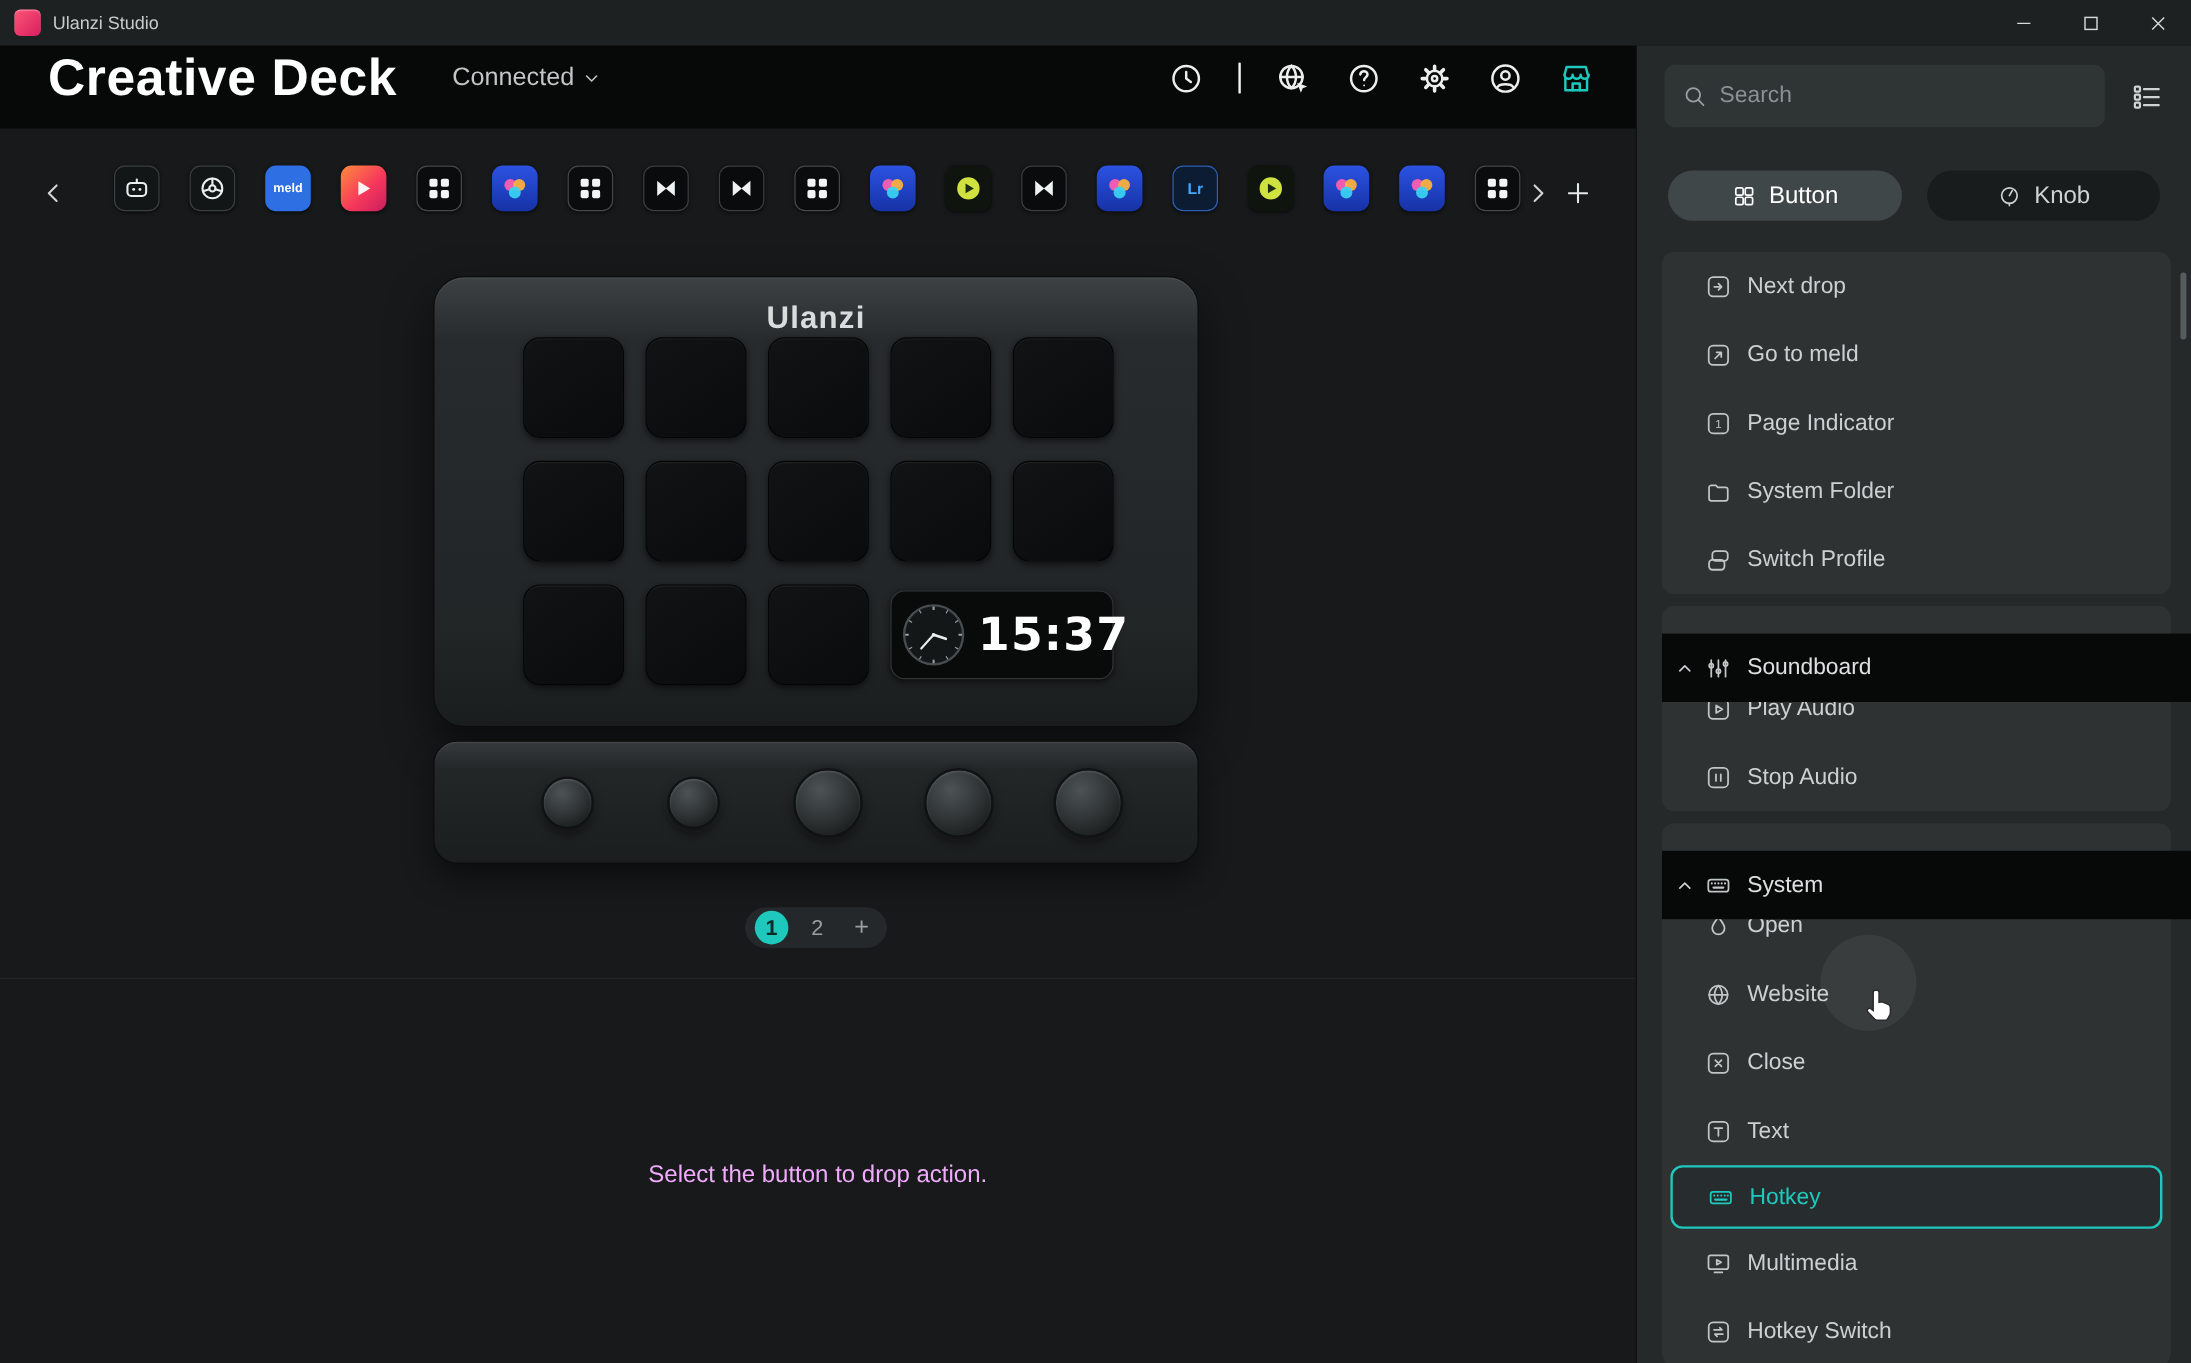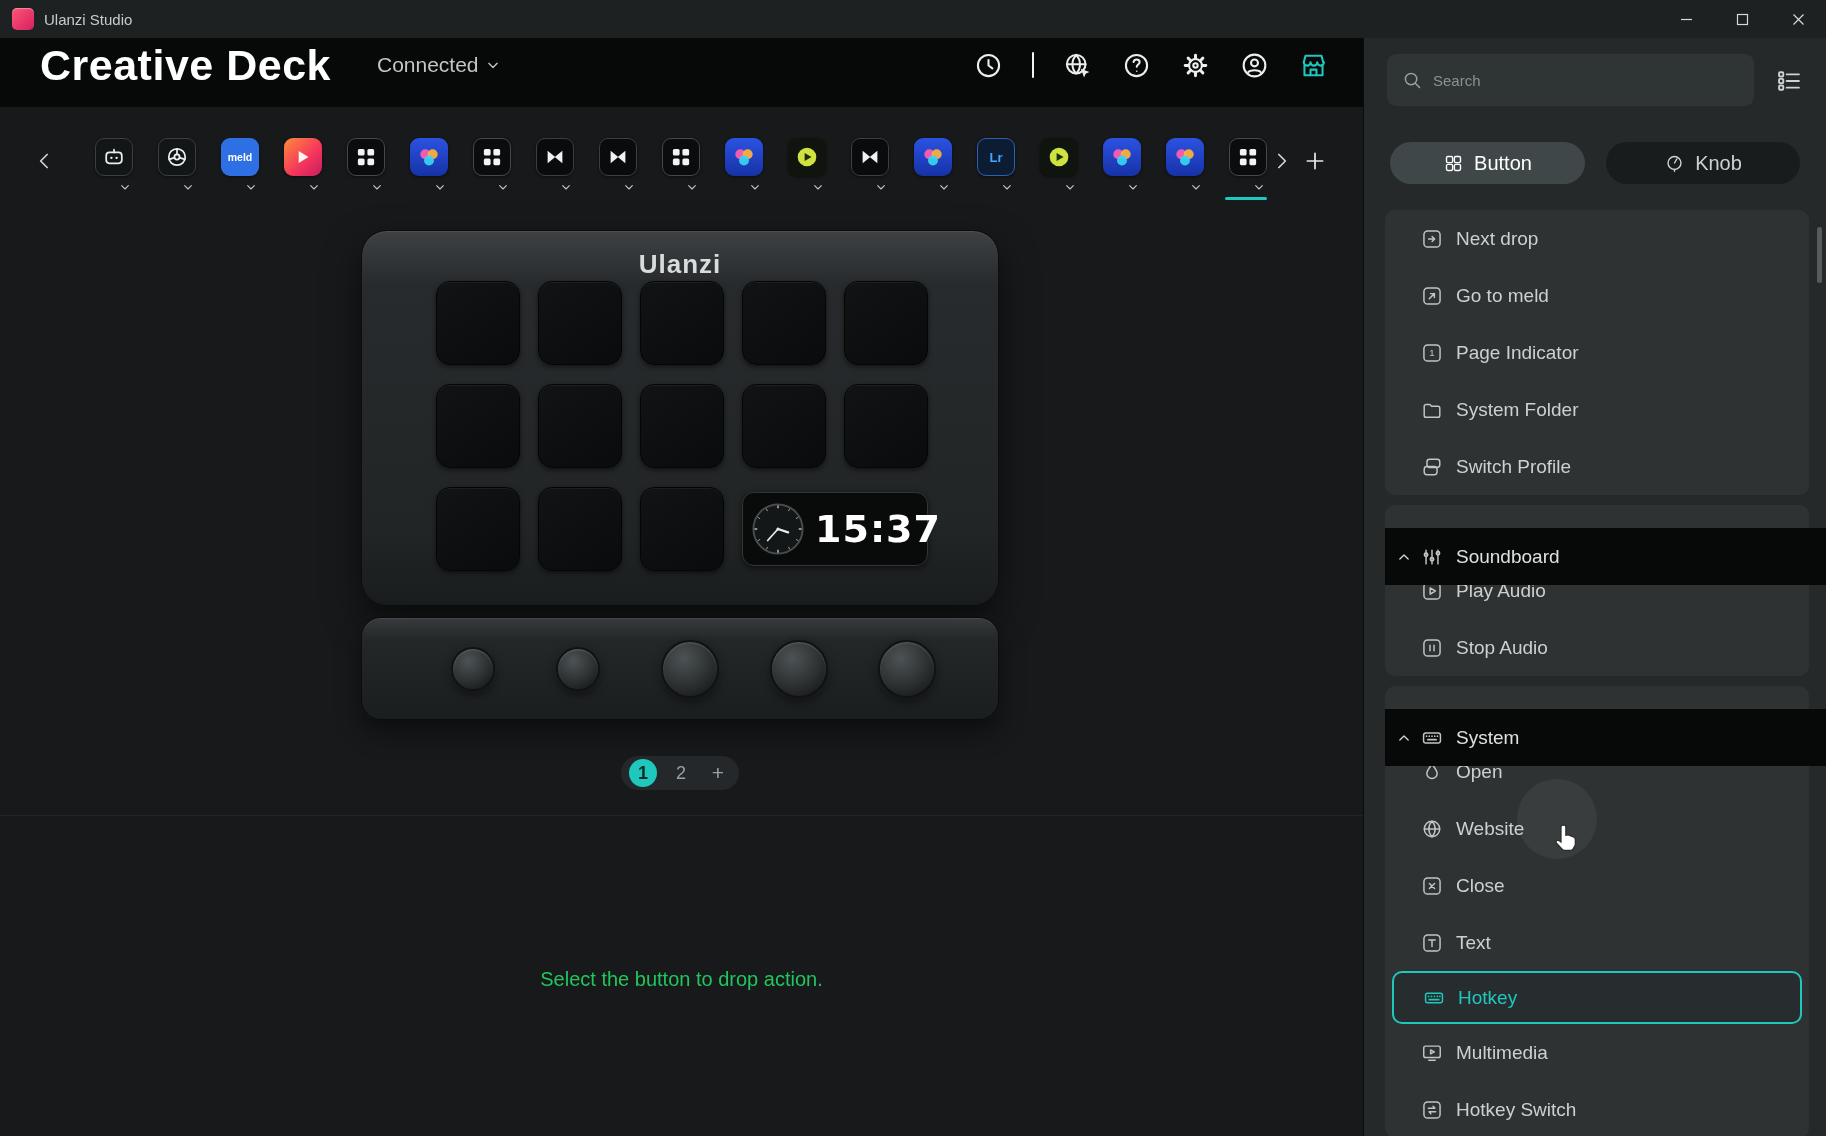--- a/index.html
+++ b/index.html
@@ -39,21 +39,21 @@
 
   
   .pstrip{position:absolute;left:0;top:122px;width:1363px;height:86px}
   .p-nav{position:absolute;top:26px;width:26px;height:26px;color:#d0d4d4}
   .p-nav svg{width:26px;height:26px}
   .p-nav.left{left:32px}
   .p-nav.right{left:1268px}
   .p-add{position:absolute;left:1302px;top:26px;width:26px;height:26px;color:#e6e9e9}
   .p-add svg{width:26px;height:26px}
   .p-items{position:absolute;left:95px;top:0;display:flex;gap:25px}
-  .p-item{width:38px;display:flex;flex-direction:column;align-items:flex-end;padding-top:16px}
+  .p-item{width:38px;display:flex;flex-direction:row;align-items:flex-start;padding-top:16px}
   .tile{width:38px;height:38px;border-radius:9px;display:flex;align-items:center;justify-content:center;flex:none;
     box-shadow:0 1px 3px rgba(0,0,0,.5)}
   .tile svg{width:26px;height:26px}
   .t-dark{background:#131617;border:1px solid #3b3f40;color:#e9efef}
   .t-darker{background:#0a0b0c;border:1px solid #3b3f40;color:#eef2f2}
   .t-meld{background:#2f6fe4;color:#fff;font-size:10.5px;font-weight:bold}
   .t-pdr{background:linear-gradient(135deg,#ff8a3c,#f5365c 58%,#c81e5e)}
   .t-grid{background:#0b0c0d;border:1px solid #45494a}
   .t-resolve{background:linear-gradient(180deg,#2b52e2,#1632a6)}
   .t-player{background:#10140f}
@@ -88,29 +88,29 @@
     box-shadow:0 4px 8px rgba(0,0,0,.55), inset 0 1px 2px rgba(255,255,255,.18), 0 0 0 3px #232627}
 
   .pagination{position:absolute;left:680px;top:756px;transform:translateX(-50%);height:34px;
     display:flex;align-items:center;gap:10px;background:#24282a;border-radius:17px;padding:0 8px}
   .page{width:28px;height:28px;border-radius:50%;display:flex;align-items:center;justify-content:center;
     color:#9aa0a1;font-size:18px}
   .page.active{background:var(--accent);color:#0b2a28;font-weight:bold}
   .page-add{width:26px;text-align:center;color:#9aa0a1;font-size:21px}
 
   .canvas-divider{position:absolute;left:0;top:815px;width:1363px;height:1px;background:rgba(255,255,255,.05)}
-  .hint{position:absolute;left:0;top:968px;width:1363px;text-align:center;color:#22c55e;font-size:20px}
+  .hint{position:absolute;left:0;top:968px;width:1363px;text-align:center;color:#f0abfc;font-size:20px}
 
   
   .sidebar{position:absolute;left:1363px;top:38px;width:463px;height:1098px;background:var(--sidebar);
     border-left:1px solid #0a0b0b;overflow:hidden}
   .search{position:absolute;left:23px;top:16px;width:367px;height:52px;background:#2f3435;border-radius:9px;
     display:flex;align-items:center;gap:10px;padding-left:14px}
   .search .sicon{width:22px;height:22px;color:#9ba1a2;flex:none}
-  .search-input{background:transparent;border:none;outline:none;color:#22c55e;font-size:15px;width:290px;
+  .search-input{background:transparent;border:none;outline:none;color:#22c55e;font-size:19px;width:290px;
     font-family:"Liberation Sans","DejaVu Sans",sans-serif}
   .search-input::placeholder{color:#8b9193}
   .layout-btn{position:absolute;left:411px;top:29px;width:28px;height:28px;color:#cfd3d4}
   .layout-btn svg{width:28px;height:28px}
   .tabs{position:absolute;left:26px;top:104px;width:410px;height:42px}
   .tab{position:absolute;top:0;height:42px;border-radius:21px;display:flex;align-items:center;
     justify-content:center;gap:10px;font-size:20px}
   .tab .ticon{width:21px;height:21px}
   .tab-button{left:0;width:195px;background:#404748;color:#ffffff}
   .tab-knob{left:216px;width:194px;background:#191c1d;color:#ced2d3}

